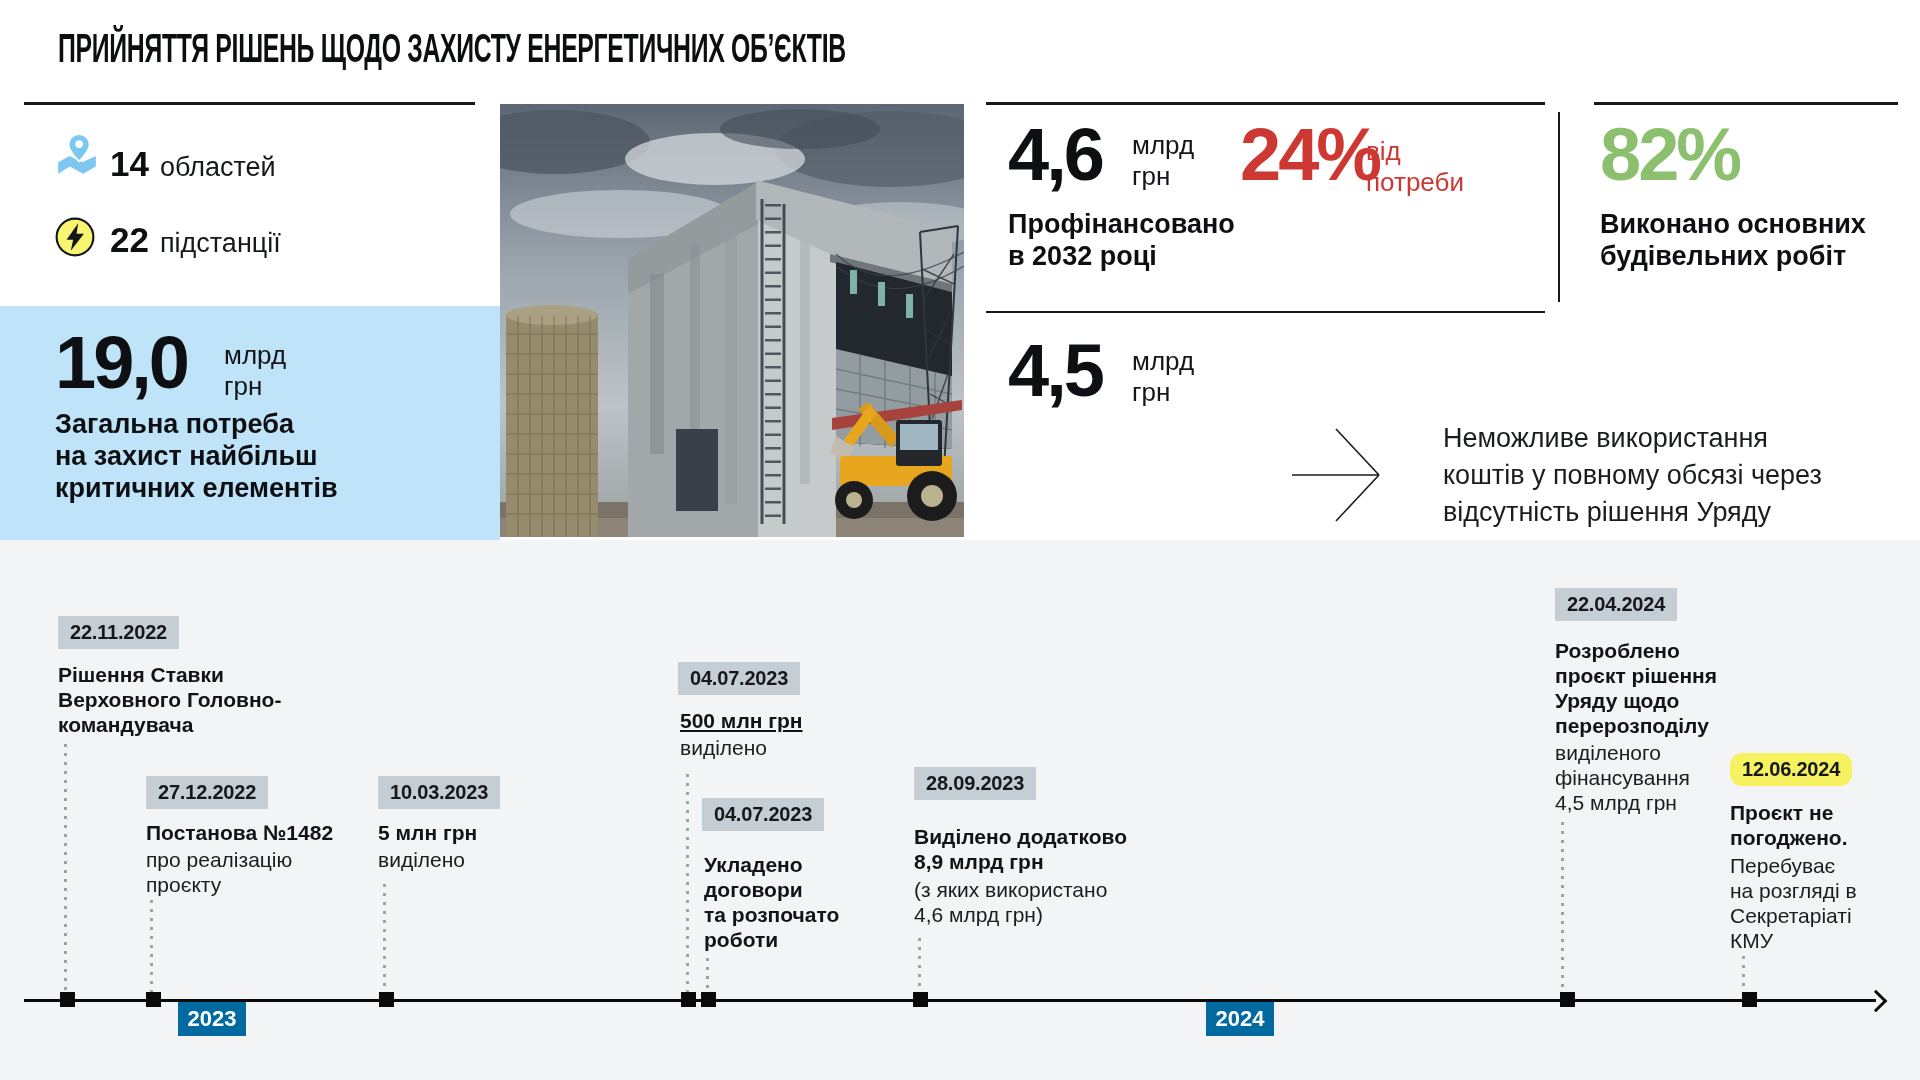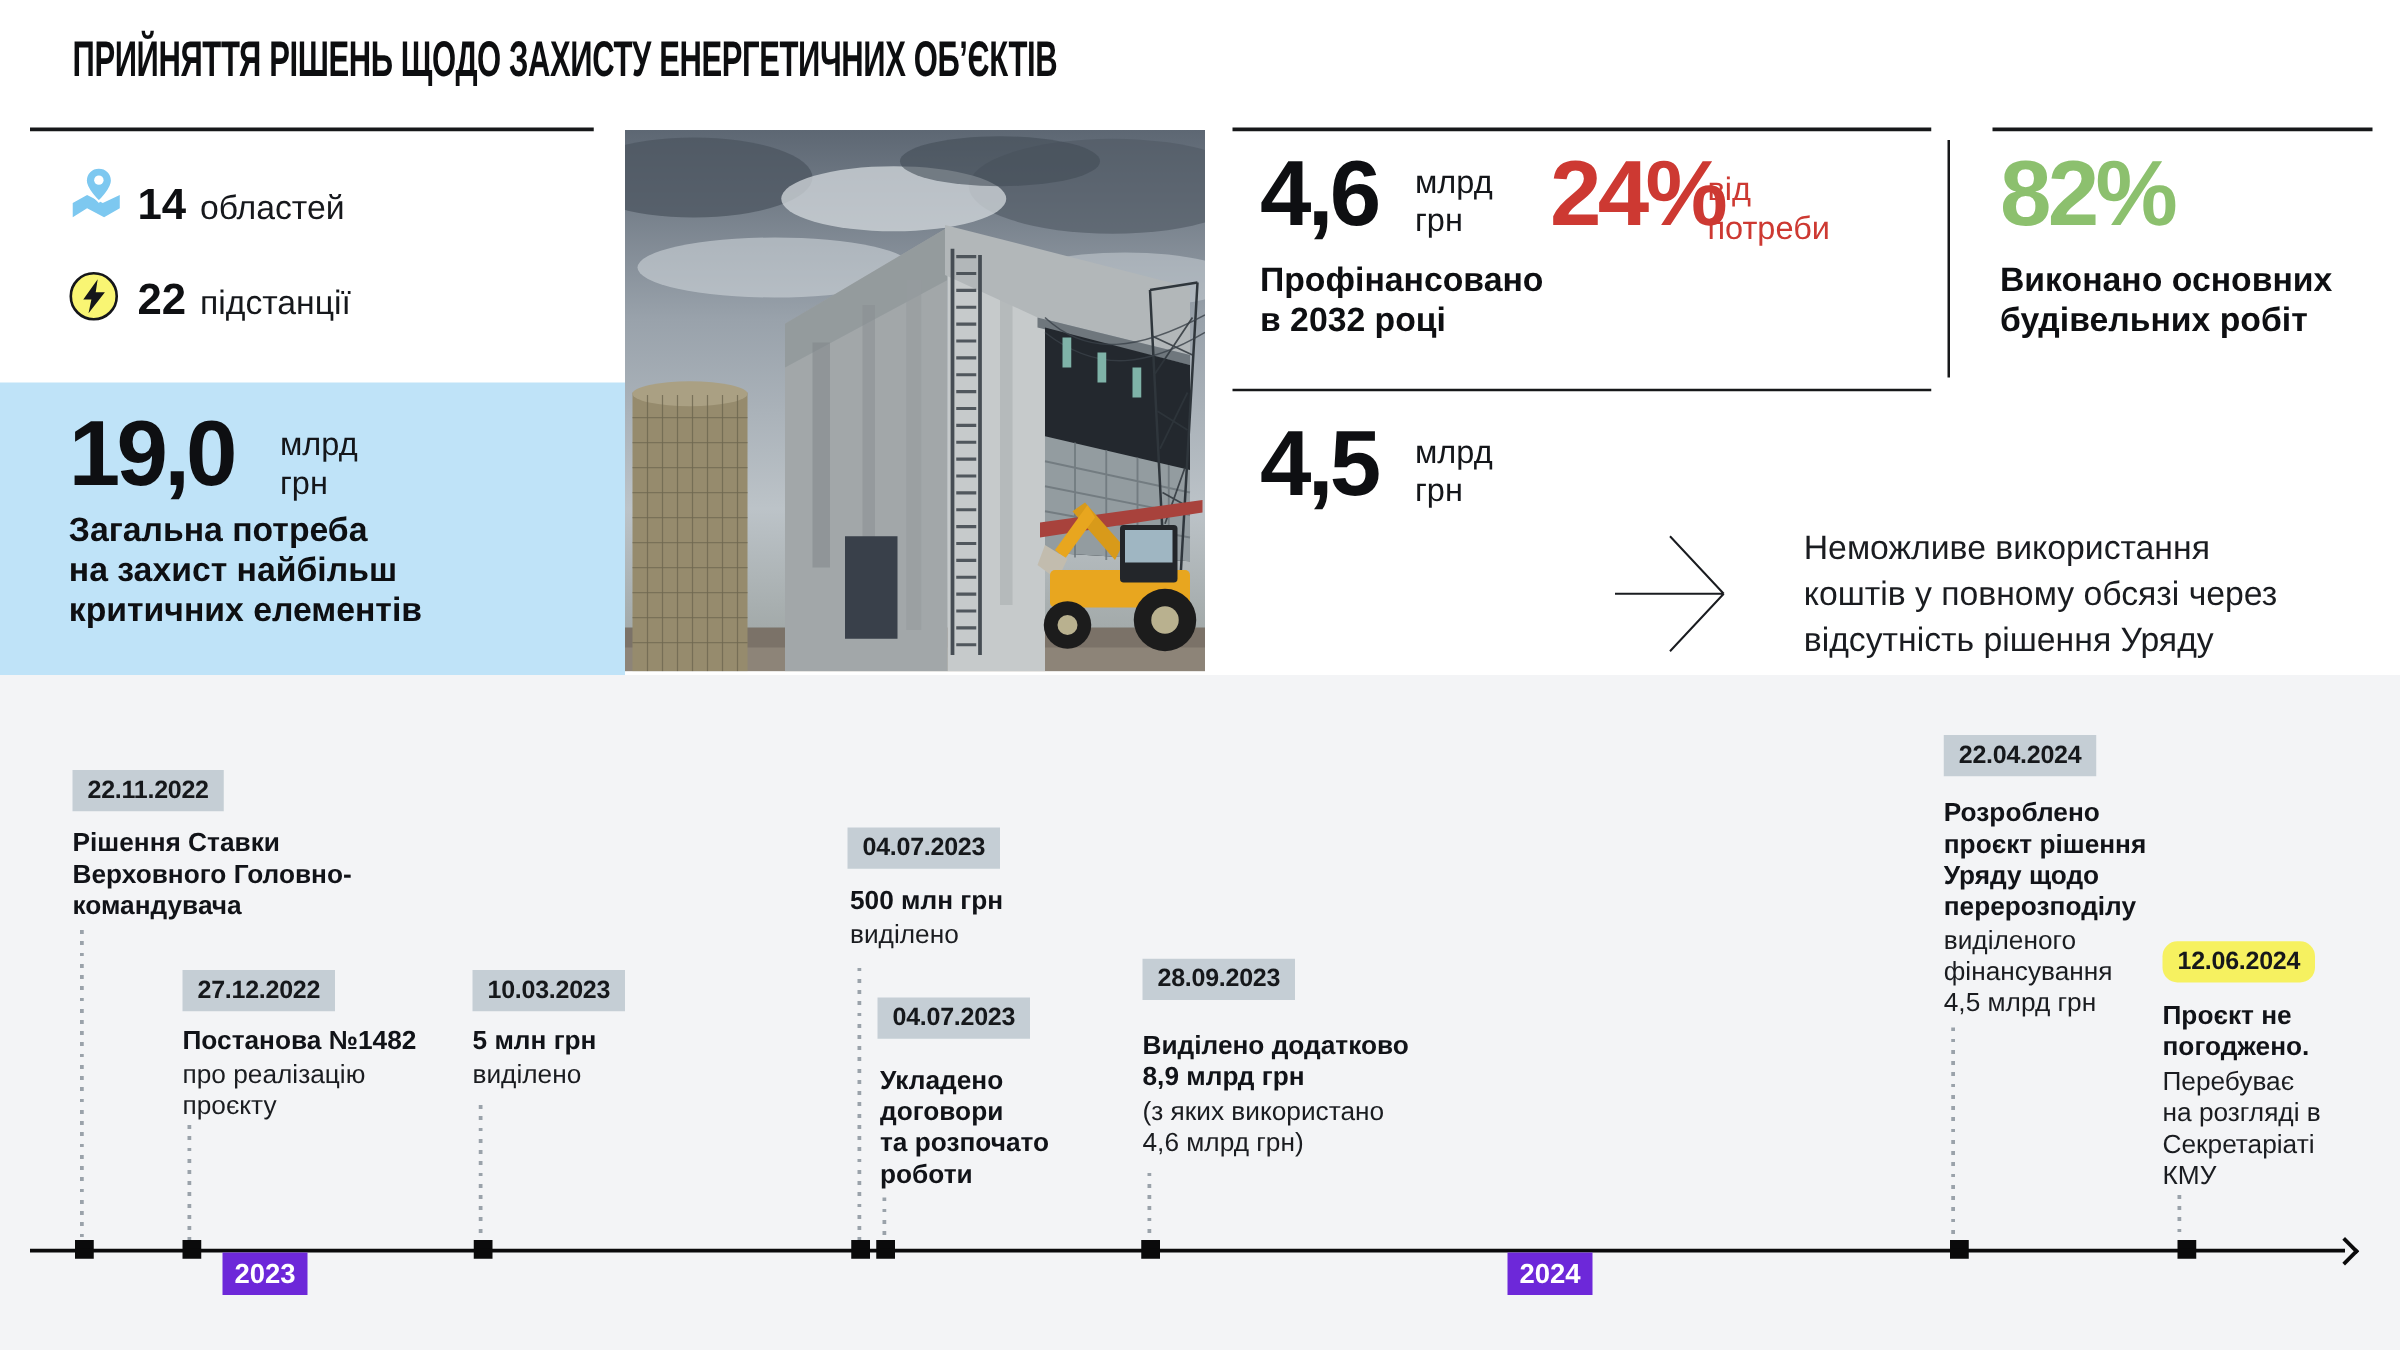--- a/index.html
+++ b/index.html
@@ -24,21 +24,21 @@
   .gray-section{background:#f3f4f6;}
   .chip{display:inline-block;background:#c5ced5;color:#16181b;font-weight:bold;
         font-size:20px;padding:5px 12px;letter-spacing:-0.2px;}
   .chip.yellow{background:#f6f160;border-radius:12px;}
   .tl-bold{font-size:21px;font-weight:bold;line-height:25px;color:#111318;}
   .tl-reg{font-size:21px;line-height:25px;color:#1a1c20;}
   .dotline{width:3px;background:repeating-linear-gradient(to bottom,#9aa2aa 0 3px,rgba(0,0,0,0) 3px 9px);}
   .marker{width:15px;height:15px;background:#0a0a0b;}
   .axis{height:3px;background:#0a0a0b;}
   .axis-head{width:13px;height:13px;border-top:3px solid #0a0a0b;border-right:3px solid #0a0a0b;transform:rotate(45deg);}
-  .yearbox{background:#6d28d9;color:#fff;font-weight:bold;font-size:22px;width:68px;text-align:center;padding:4px 0;}
+  .yearbox{background:#0369a1;color:#fff;font-weight:bold;font-size:22px;width:68px;text-align:center;padding:4px 0;}
 </style>
 </head>
 <body>
 
 <div id="stage">
 
   <div class="abs title" style="left:58px;top:26px;">ПРИЙНЯТТЯ РІШЕНЬ ЩОДО ЗАХИСТУ ЕНЕРГЕТИЧНИХ ОБ’ЄКТІВ</div>
 
   <div class="abs rule" style="left:24px;top:102px;width:451px;"></div>
   <div class="abs rule" style="left:986px;top:102px;width:559px;"></div>
@@ -186,21 +186,21 @@
   <div>
     <span class="abs chip" style="left:378px;top:776px;">10.03.2023</span>
     <div class="abs tl-bold pre" style="left:378px;top:820px;">5 млн грн</div>
     <div class="abs tl-reg pre" style="left:378px;top:847px;">виділено</div>
     <div class="abs dotline" style="left:383px;top:884px;height:108px;"></div>
     <div class="abs marker" style="left:379px;top:992px;"></div>
   </div>
 
   <div>
     <span class="abs chip" style="left:678px;top:662px;">04.07.2023</span>
-    <div class="abs tl-bold pre" style="left:680px;top:708px;">500 млн грн</div>
+    <div class="abs tl-bold pre" style="left:680px;top:708px;text-decoration:underline;">500 млн грн</div>
     <div class="abs tl-reg pre" style="left:680px;top:735px;">виділено</div>
     <div class="abs dotline" style="left:686px;top:774px;height:218px;"></div>
     <div class="abs marker" style="left:681px;top:992px;"></div>
   </div>
 
   <div>
     <span class="abs chip" style="left:702px;top:798px;">04.07.2023</span>
     <div class="abs tl-bold pre" style="left:704px;top:852px;">Укладено
 договори
 та розпочато

